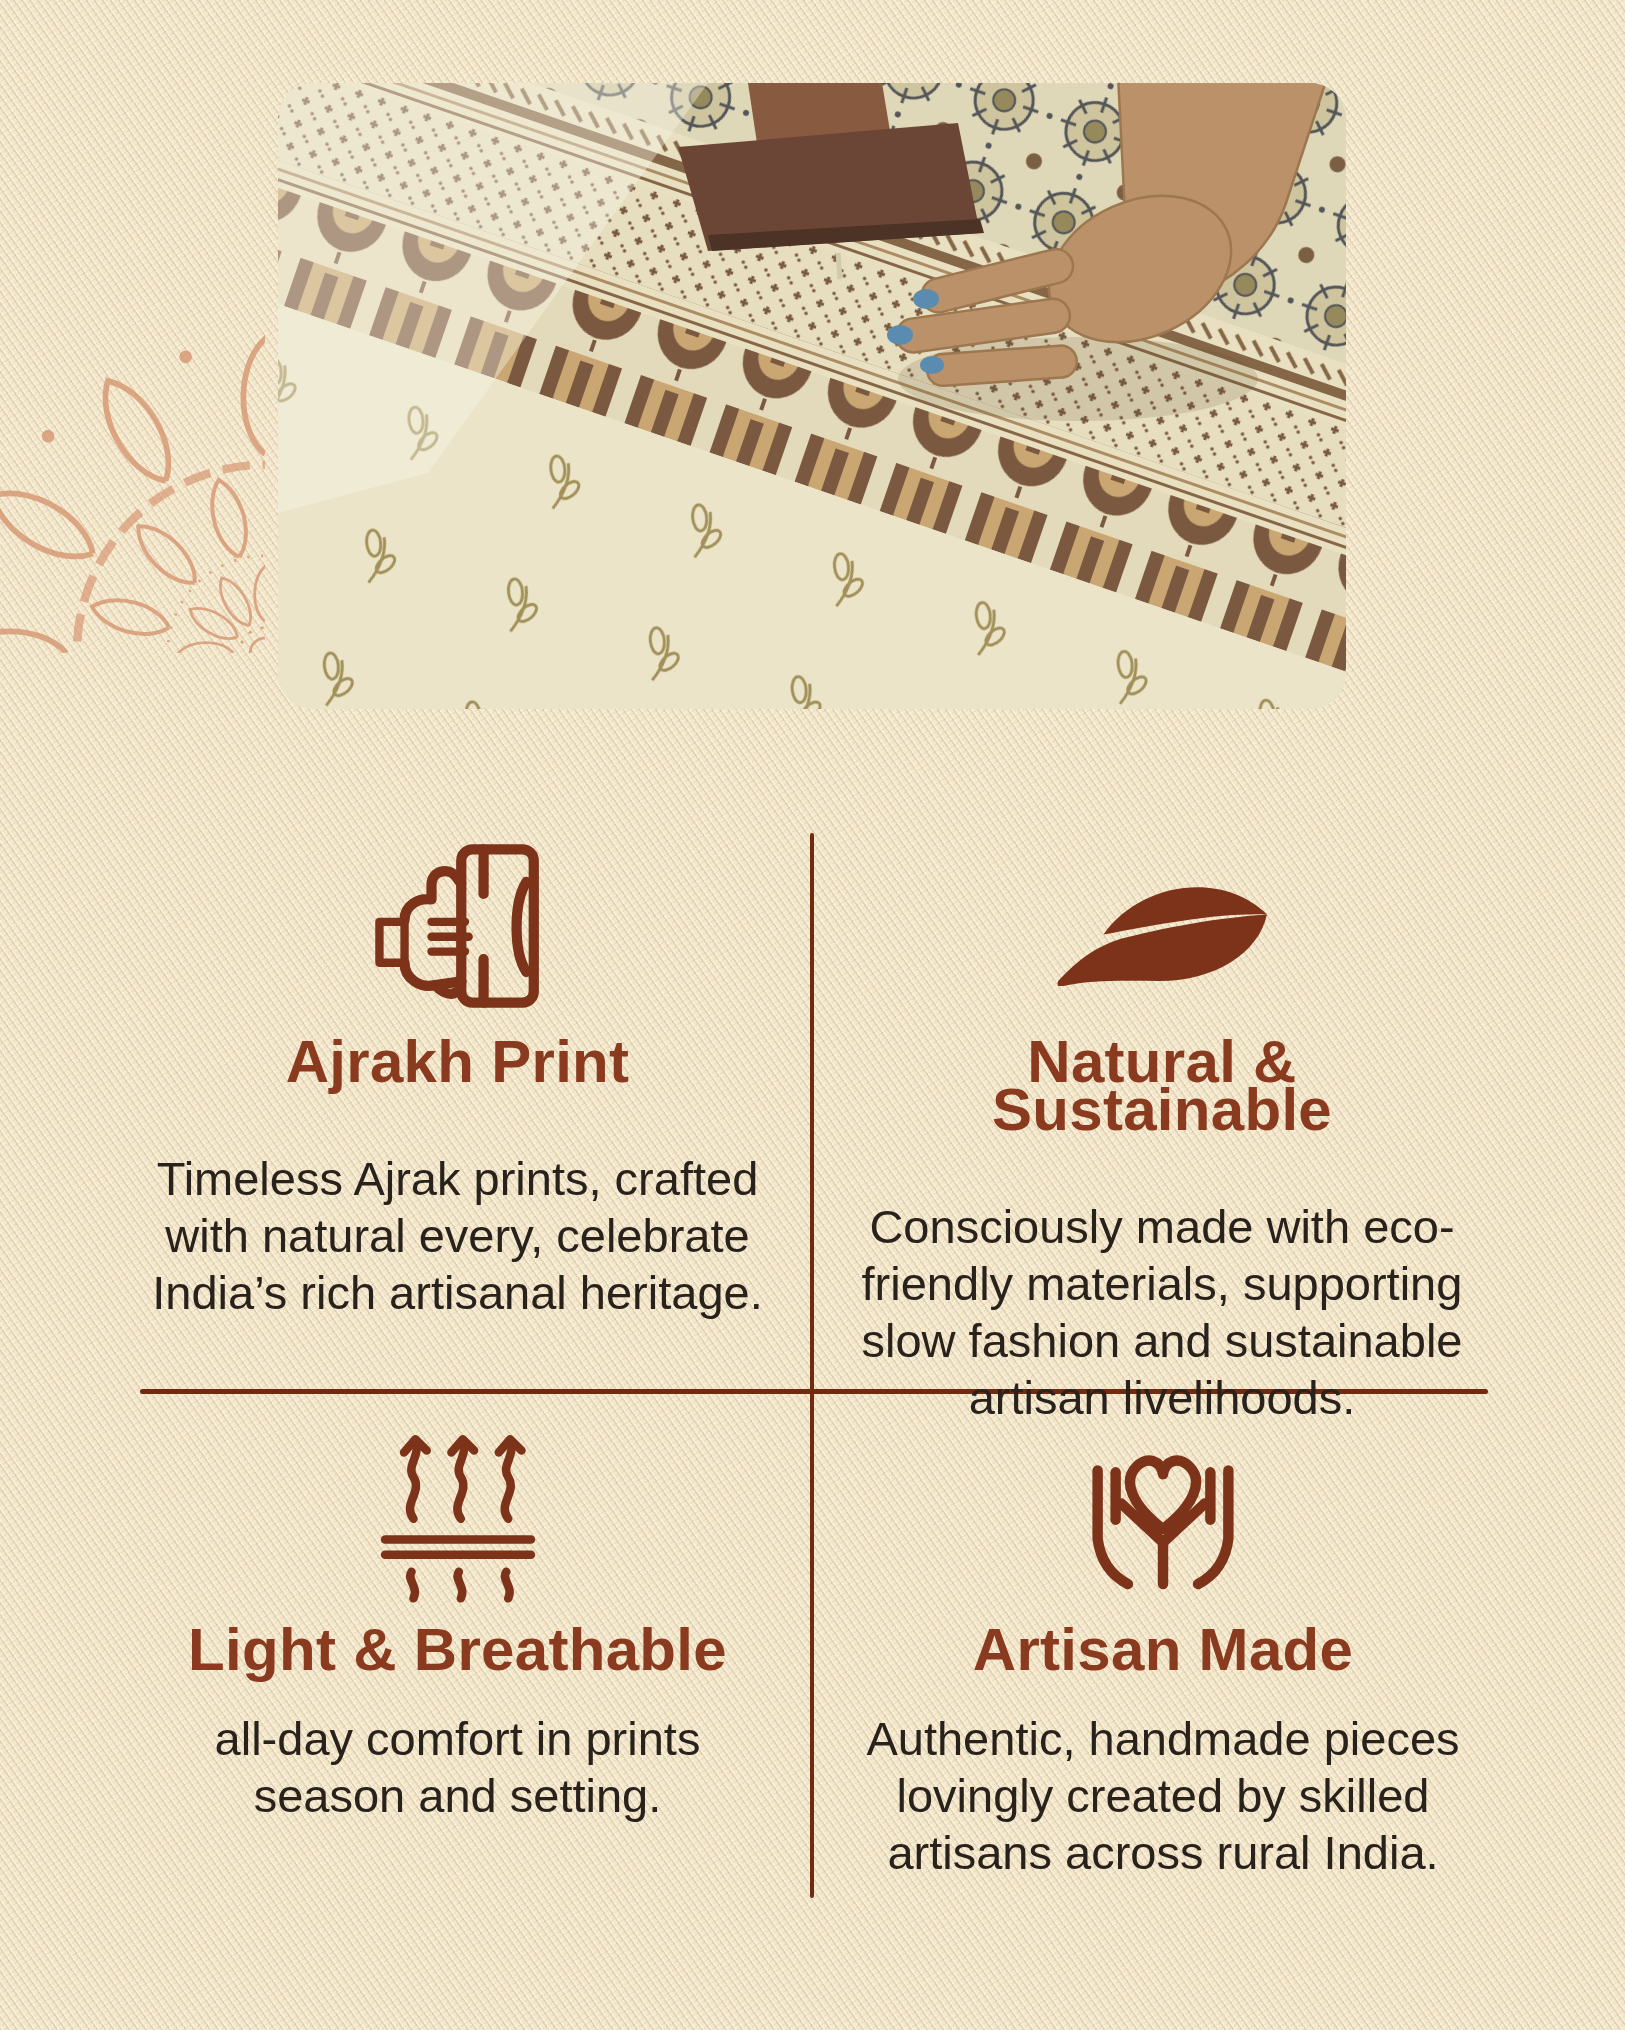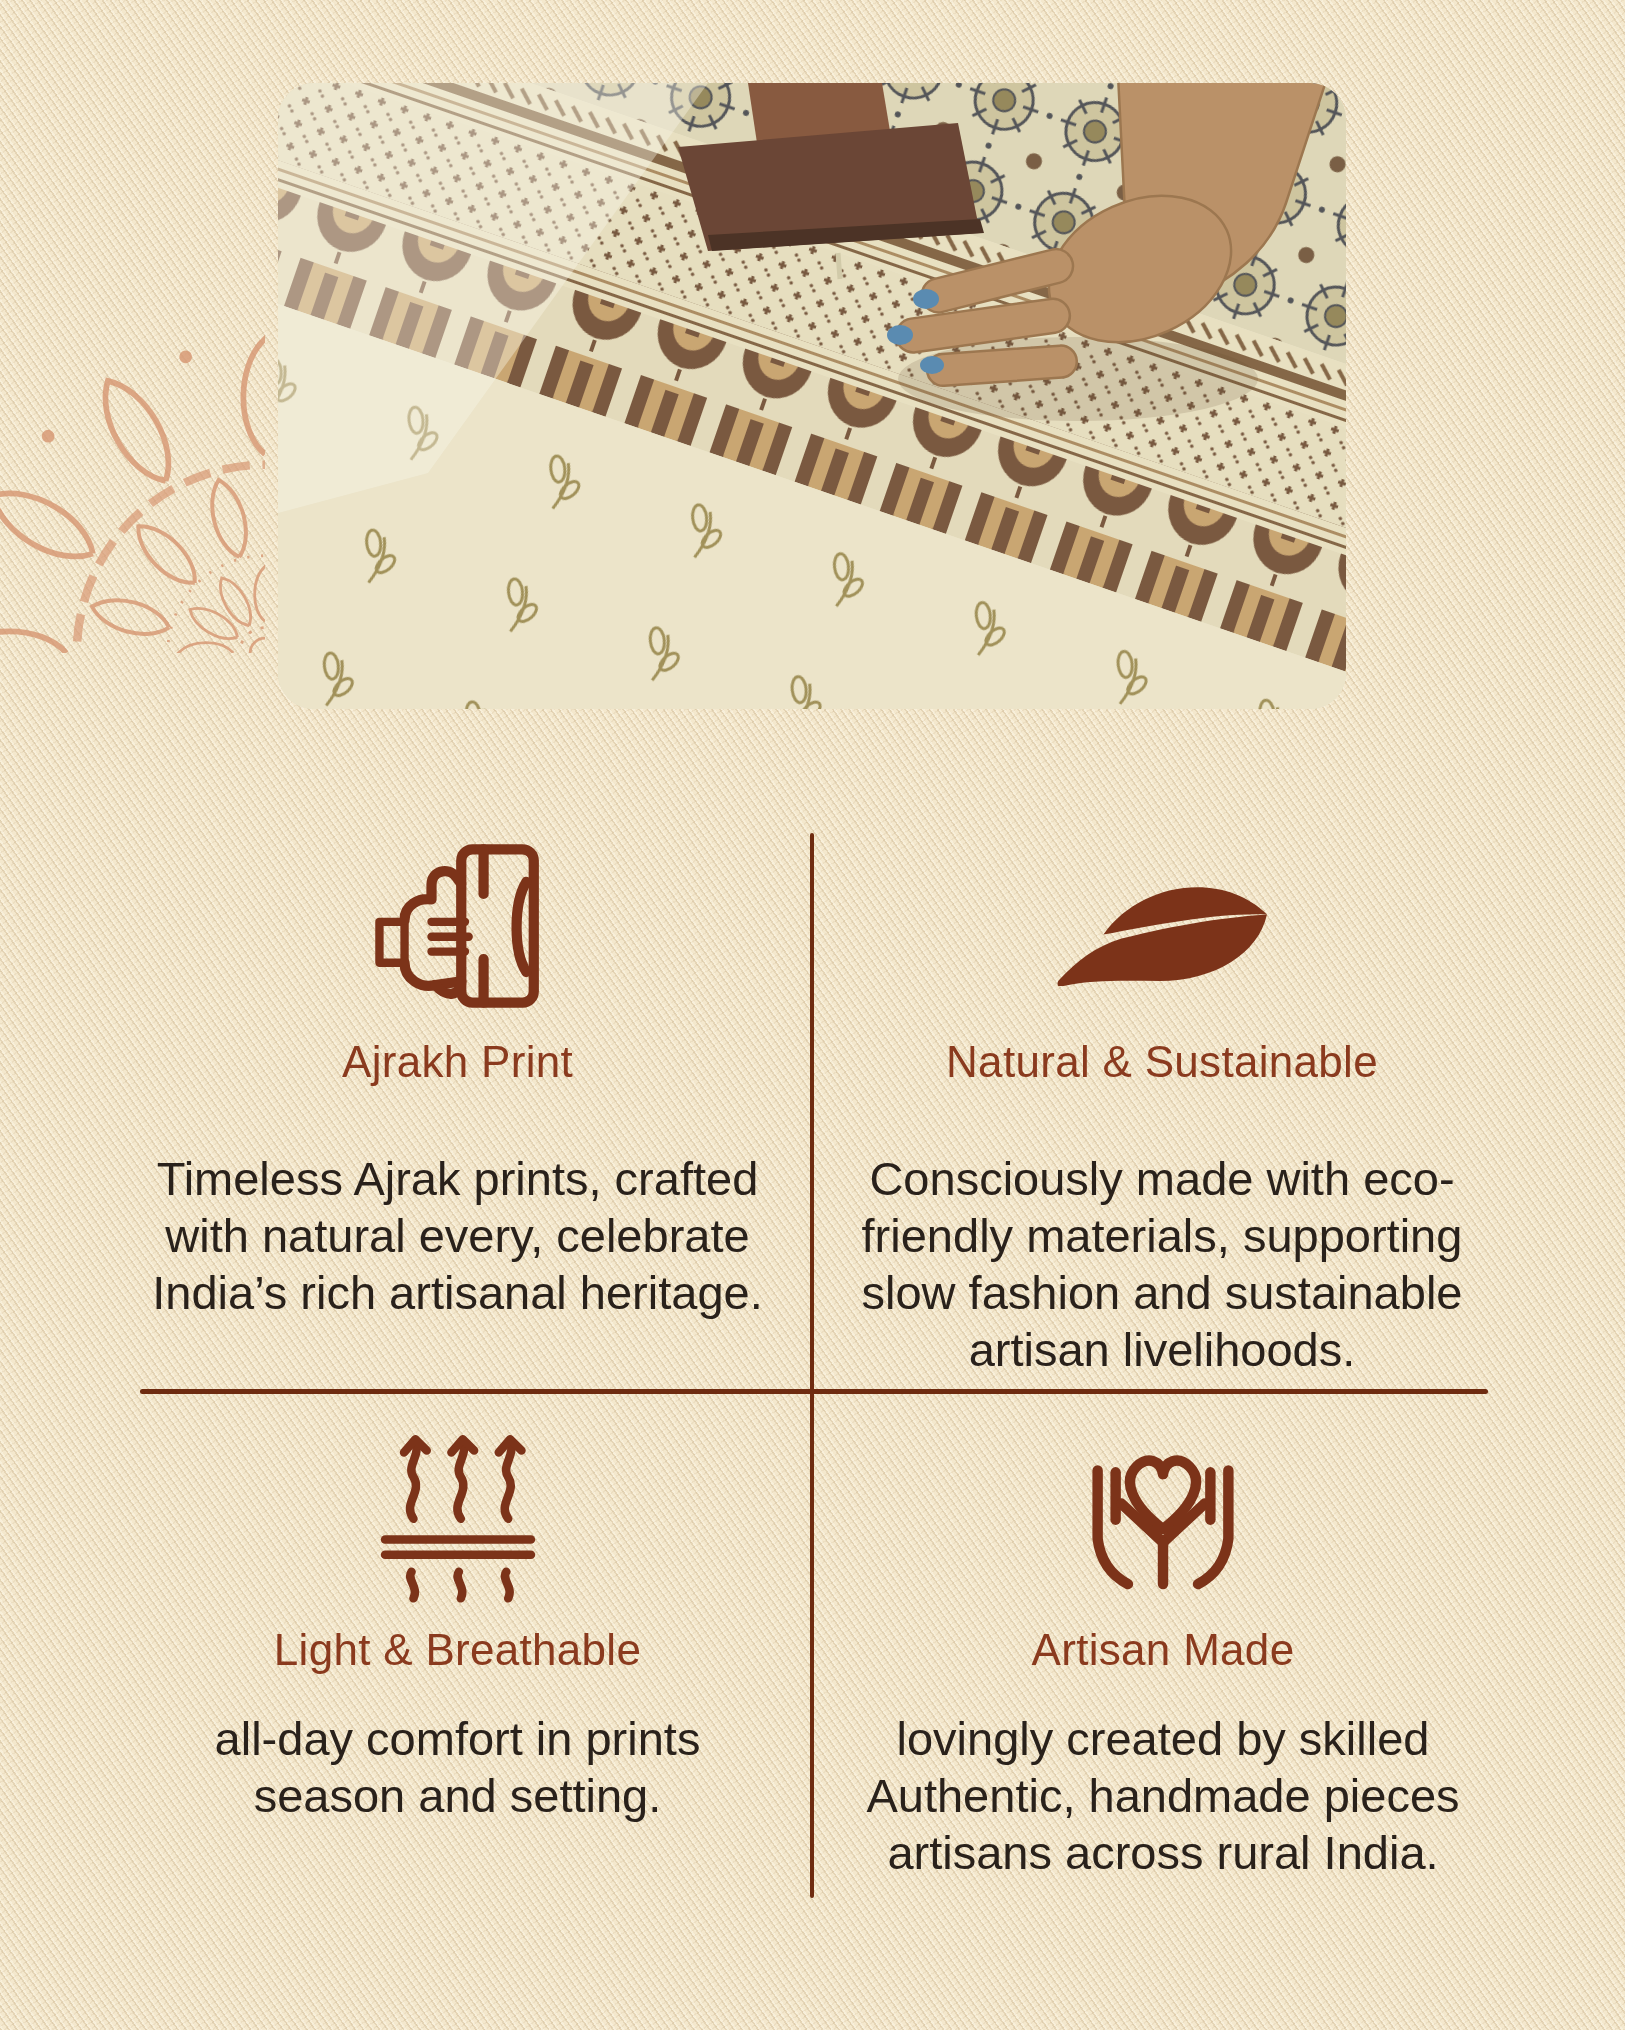--- a/index.html
+++ b/index.html
@@ -20,21 +20,21 @@
   }
   .hero svg{display:block;width:100%;height:100%;}
   .divider-v{position:absolute;left:810px;top:833px;width:4px;height:1065px;background:#6e2b10;border-radius:2px;}
   .divider-h{position:absolute;left:140px;top:1389px;width:1348px;height:5px;background:#6e2b10;border-radius:3px;}
   .quad{position:absolute;display:flex;flex-direction:column;align-items:center;text-align:center;}
   .q1{left:145px;top:840px;width:625px;}
   .q2{left:858px;top:840px;width:608px;}
   .q3{left:145px;top:1428px;width:625px;}
   .q4{left:859px;top:1428px;width:608px;}
   .icon-wrap{height:172px;display:flex;align-items:center;justify-content:center;}
-  .q-title{margin:26px 0 0;font-size:44px;line-height:48px;font-weight:400;color:#8a3a1e;letter-spacing:.3px;}
+  .q-title{margin:26px 0 0;font-size:60px;line-height:48px;font-weight:700;color:#8a3a1e;letter-spacing:.3px;}
   .lower .q-title{}
   .q-body{margin:64px 0 0;font-size:47px;line-height:57px;color:#29211b;font-weight:400;}
   .lower .q-body{margin-top:36px;}
   .q-body span{display:block;}
   .ico{stroke:#7c3319;fill:none;stroke-linecap:round;stroke-linejoin:round;}
 </style>
 </head>
 <body>
 
 <svg width="0" height="0" style="position:absolute" aria-hidden="true">
@@ -286,19 +286,19 @@
         <path d="M26,44 L26,116 C29,141 41,155 58,164"></path>
         <path d="M45,46 L45,96"></path>
         <path d="M51,79 L95,120 L139,79"></path>
         <path d="M95,120 L95,164"></path>
         <path d="M164,44 L164,116 C161,141 149,155 132,164"></path>
         <path d="M145,46 L145,96"></path>
       </svg>
     </div>
     <h3 class="q-title">Artisan Made</h3>
     <p class="q-body">
+      <span>Authentic, handmade pieces</span>
       <span>lovingly created by skilled</span>
-      <span>Authentic, handmade pieces</span>
       <span>artisans across rural India.</span>
     </p>
   </section>
 
 </div>
 
 </body></html>

